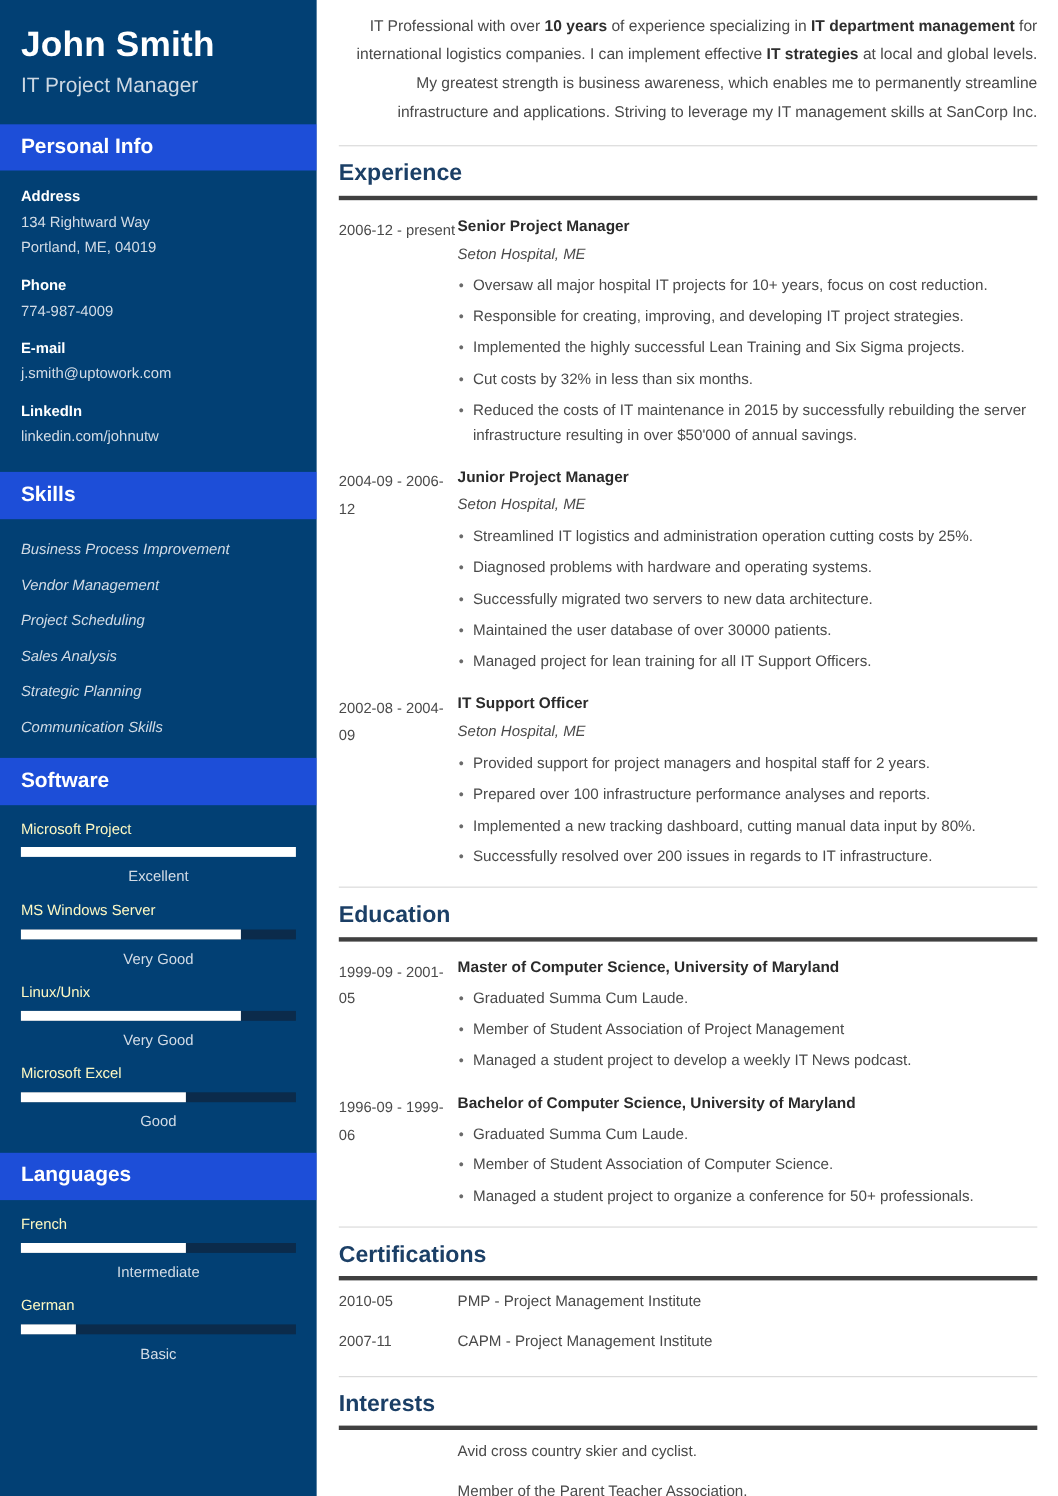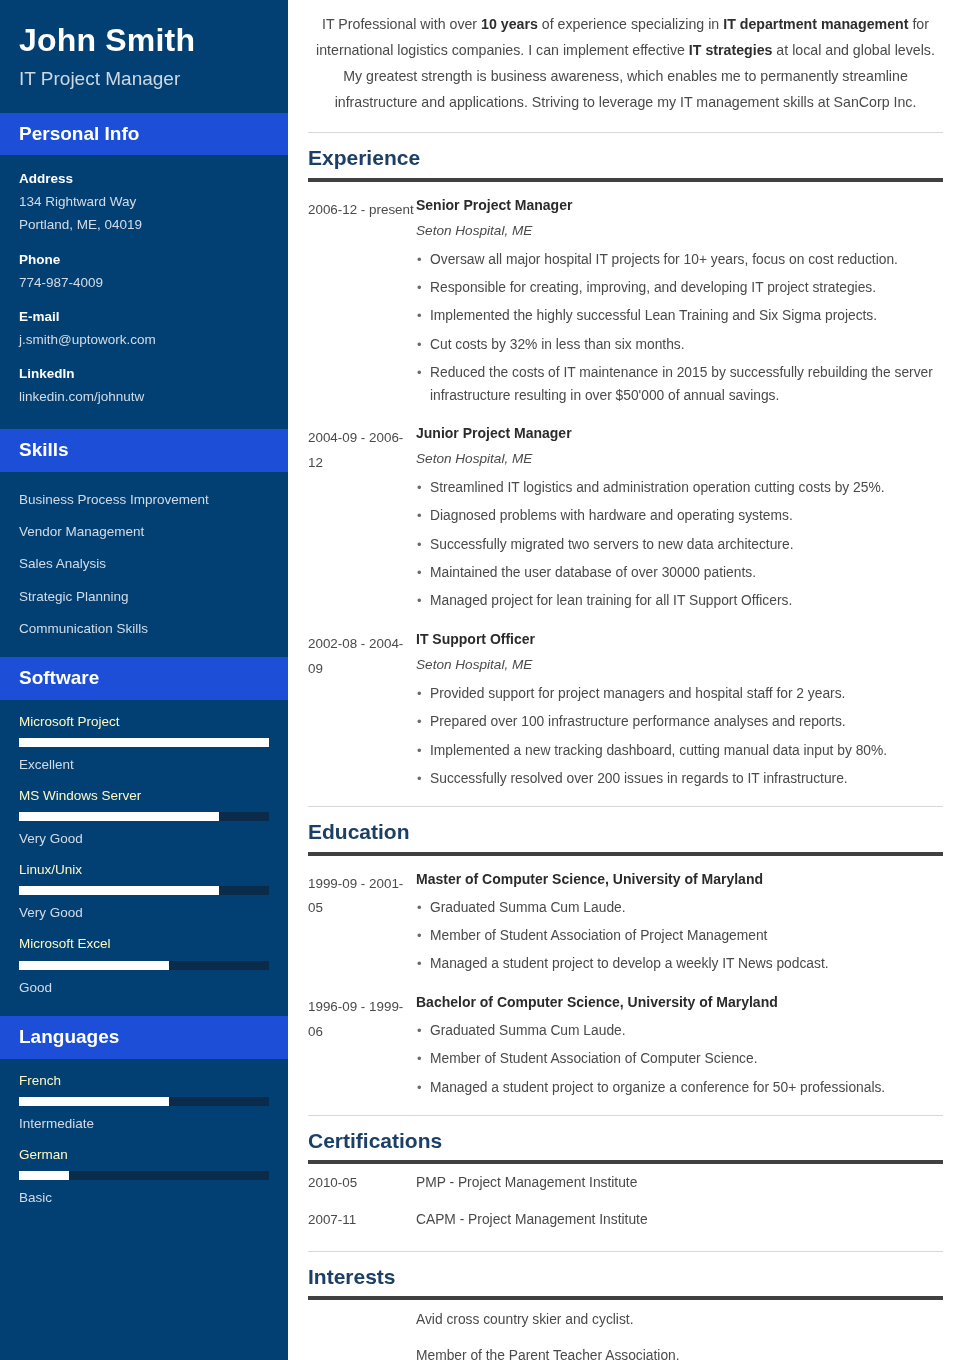--- a/index.html
+++ b/index.html
@@ -74,20 +74,21 @@
     color: #d3dce6;
     line-height: 1.72;
   }
 
   .skill-list { padding: 12px 19px 12px 19px; }
   .skill-item {
     font-size: 13.5px;
     color: #d3dce6;
     line-height: 1.35;
     padding: 7px 0;
+    font-style: italic;
   }
 
   .rate-list { padding: 13px 19px 16px 19px; }
   .rate-item { margin-bottom: 13px; }
   .rate-item:last-child { margin-bottom: 4px; }
   .rate-name {
     font-size: 13.5px;
     color: #fef9c3;
     line-height: 1.3;
     margin-bottom: 8px;
@@ -98,38 +99,38 @@
     background: #0b2b4b;
     position: relative;
   }
   .rate-fill {
     height: 9px;
     background: #ffffff;
   }
   .rate-word {
     font-size: 13.5px;
     color: #d3dce6;
-    text-align: left;
+    text-align: center;
     width: 250px;
     margin-top: 9px;
     line-height: 1.3;
   }
 
   
   .main {
     flex: 1 1 auto;
     padding: 12px 19px 20px 20px;
     background: #ffffff;
   }
 
   .summary {
     font-size: 14.2px;
     line-height: 1.82;
     color: #4a4a4a;
-    text-align: center;
+    text-align: right;
     padding: 0 0 4px 0;
   }
   .summary b { color: #2e2e2e; font-weight: bold; }
 
   .sec { margin-top: 13px; }
   .sec-title {
     font-size: 21px;
     font-weight: bold;
     color: #1b3f66;
     border-top: 1px solid #d8d8d8;
@@ -241,20 +242,21 @@
           <div class="info-value">linkedin.com/johnutw</div>
         </div>
       </div>
 
     <div class="side-band">
       <h2>Skills</h2>
     </div>
     <div class="skill-list" id="skills-list">
         <div class="skill-item">Business Process Improvement</div>
         <div class="skill-item">Vendor Management</div>
+        <div class="skill-item">Project Scheduling</div>
         <div class="skill-item">Sales Analysis</div>
         <div class="skill-item">Strategic Planning</div>
         <div class="skill-item">Communication Skills</div>
       </div>
 
     <div class="side-band">
       <h2>Software</h2>
     </div>
     <div class="rate-list" id="software-list">
         <div class="rate-item">

